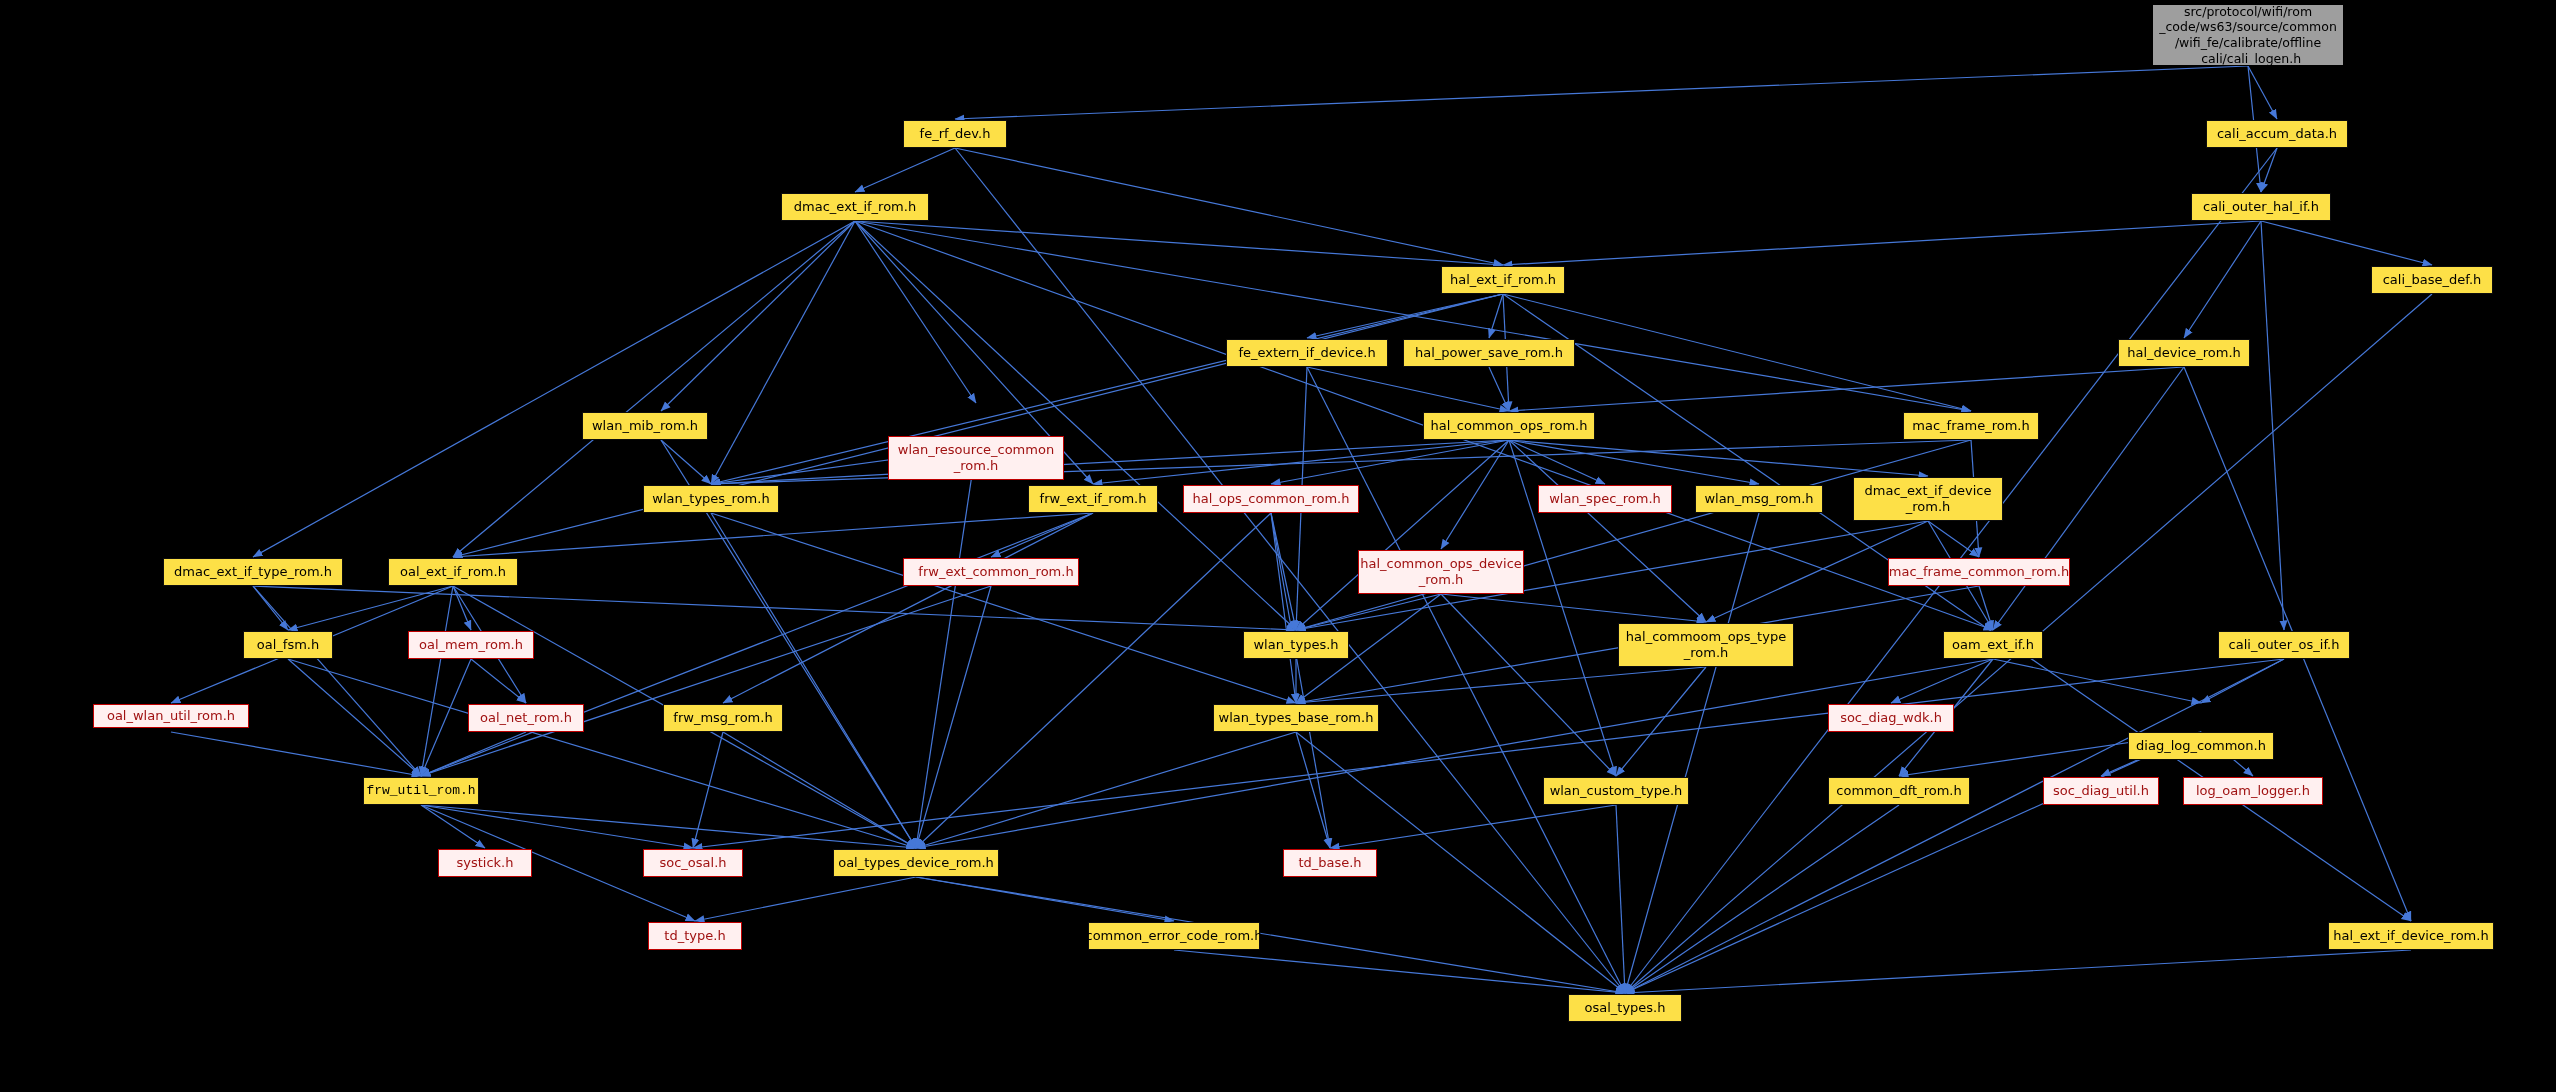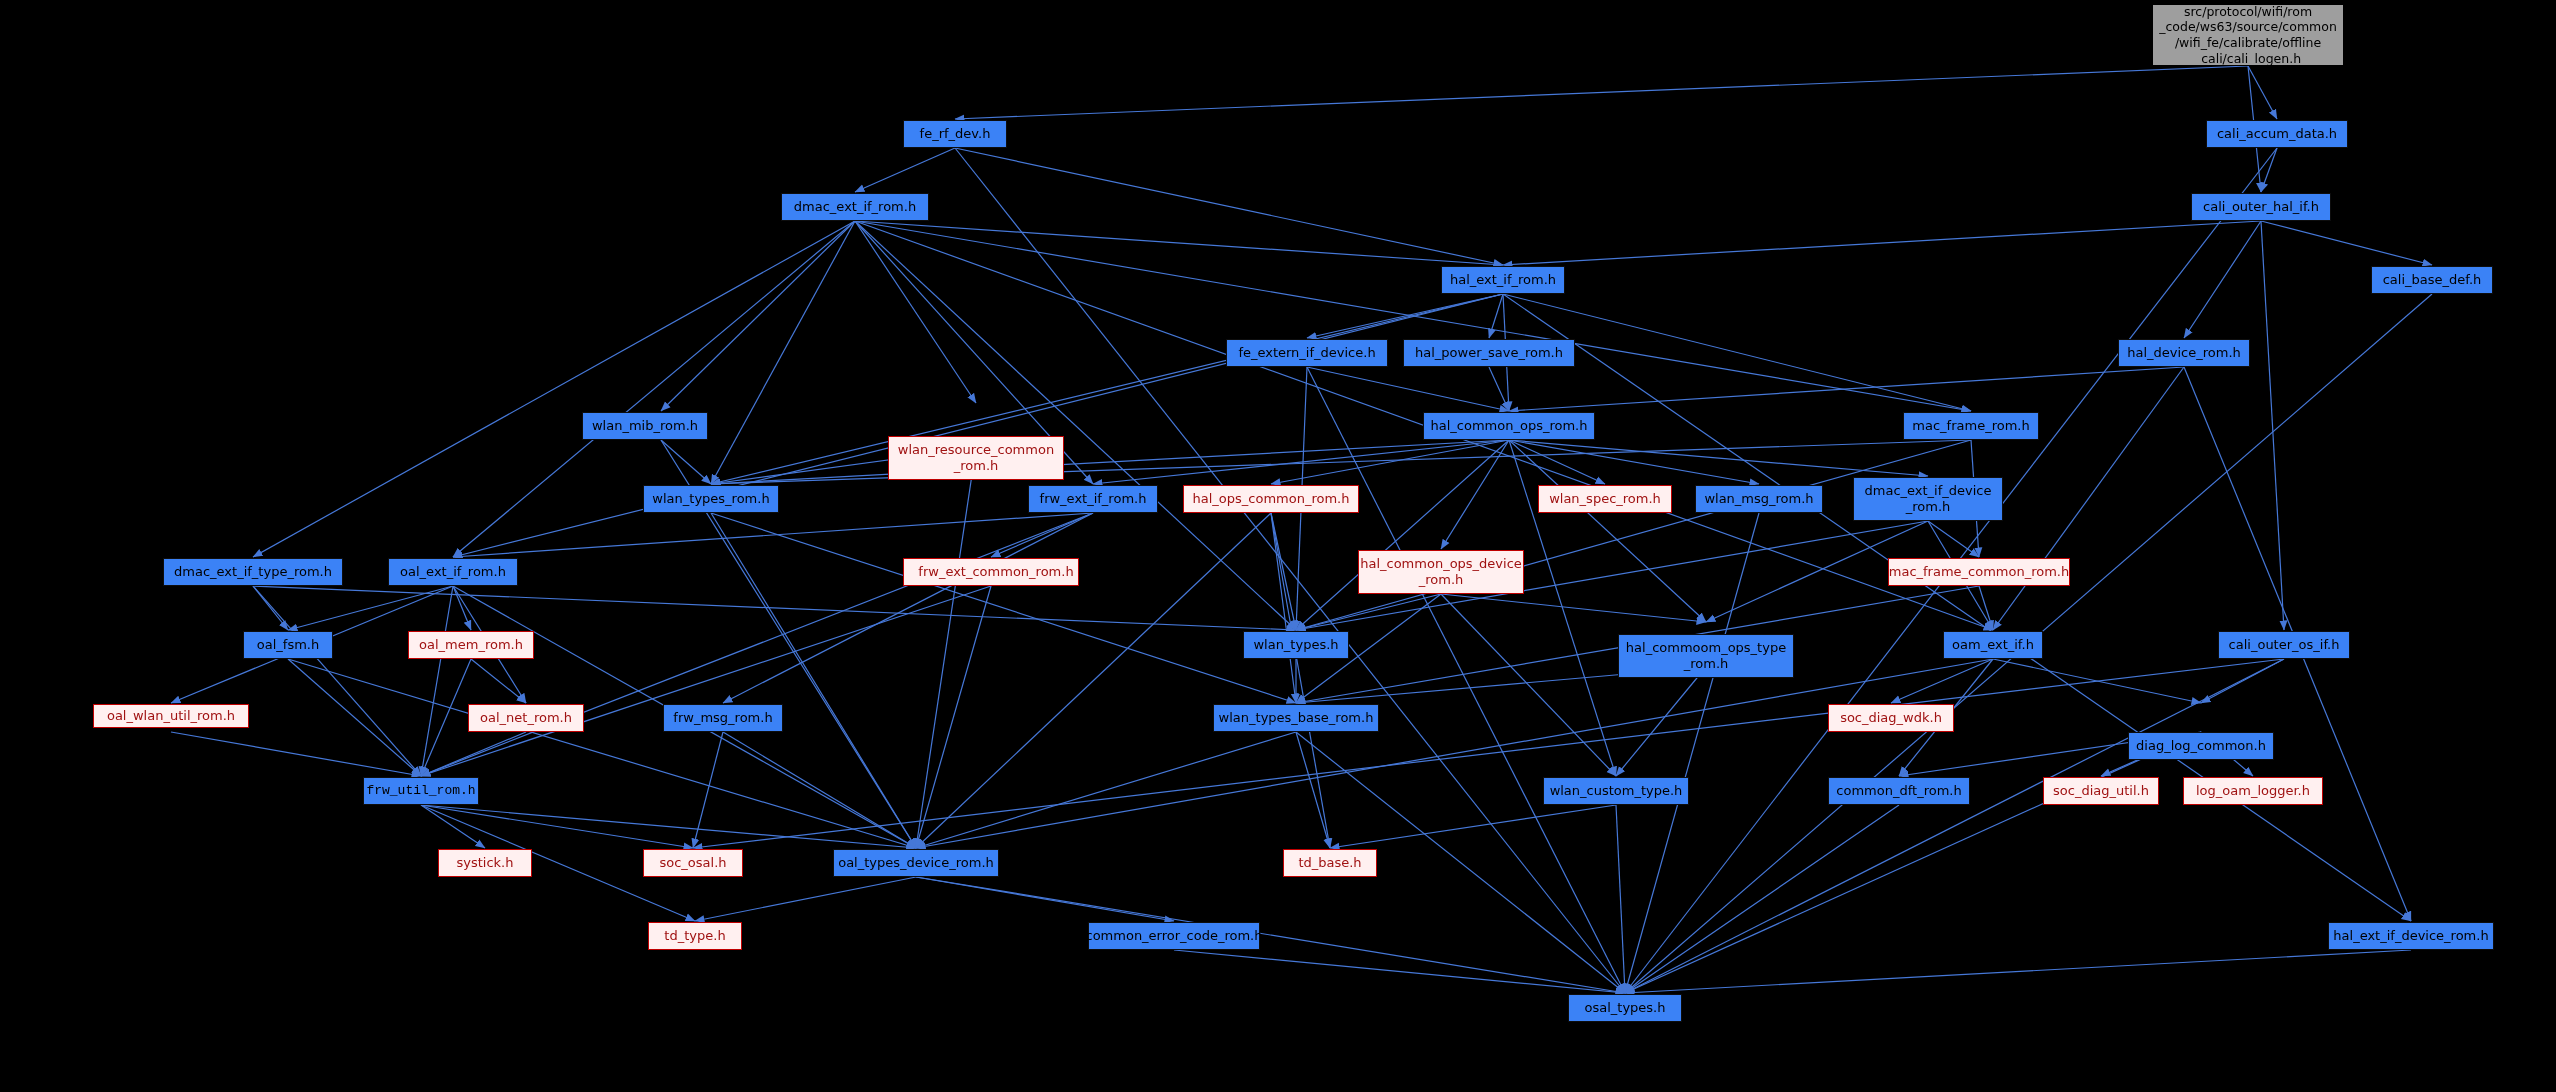--- a/index.html
+++ b/index.html
@@ -17,21 +17,21 @@
   }
   #edges-svg {
     position: absolute;
     left: 0; top: 0;
     width: 2556px;
     height: 1092px;
   }
   .node {
     position: absolute;
     box-sizing: border-box;
-    background: #3b82f6;
+    background: #fde047;
     border: 1px solid #0d0d0d;
     color: #000000;
     font-size: 13px;
     line-height: 1.25;
     display: flex;
     align-items: center;
     justify-content: center;
     text-align: center;
     white-space: pre-line;
     cursor: pointer;
@@ -218,21 +218,21 @@
 _rom.h</div>
     <div class="node" title="dmac_ext_if_type_rom.h" style="left: 163px; top: 558px; width: 180px; height: 28px;">dmac_ext_if_type_rom.h</div>
     <div class="node" title="oal_ext_if_rom.h" style="left: 388px; top: 558px; width: 130px; height: 28px;">oal_ext_if_rom.h</div>
     <div class="node red" title="frw_ext_common_rom.h" style="left: 903px; top: 558px; width: 176px; height: 28px; padding-left: 10px;">frw_ext_common_rom.h</div>
     <div class="node red" title="hal_common_ops_device_rom.h" style="left: 1358px; top: 550px; width: 166px; height: 44px;">hal_common_ops_device
 _rom.h</div>
     <div class="node red" title="mac_frame_common_rom.h" style="left: 1888px; top: 558px; width: 182px; height: 28px;">mac_frame_common_rom.h</div>
     <div class="node" title="oal_fsm.h" style="left: 243px; top: 631px; width: 90px; height: 28px;">oal_fsm.h</div>
     <div class="node red" title="oal_mem_rom.h" style="left: 408px; top: 631px; width: 126px; height: 28px;">oal_mem_rom.h</div>
     <div class="node" title="wlan_types.h" style="left: 1243px; top: 631px; width: 106px; height: 28px;">wlan_types.h</div>
-    <div class="node" title="hal_commoom_ops_type_rom.h" style="left: 1618px; top: 623px; width: 176px; height: 44px; margin-top: 11px;">hal_commoom_ops_type
+    <div class="node" title="hal_commoom_ops_type_rom.h" style="left: 1618px; top: 623px; width: 176px; height: 44px;">hal_commoom_ops_type
 _rom.h</div>
     <div class="node" title="oam_ext_if.h" style="left: 1943px; top: 631px; width: 100px; height: 28px;">oam_ext_if.h</div>
     <div class="node" title="cali_outer_os_if.h" style="left: 2218px; top: 631px; width: 132px; height: 28px;">cali_outer_os_if.h</div>
     <div class="node red" title="oal_wlan_util_rom.h" style="left: 93px; top: 704px; width: 156px; height: 24px;">oal_wlan_util_rom.h</div>
     <div class="node red" title="oal_net_rom.h" style="left: 468px; top: 704px; width: 116px; height: 28px;">oal_net_rom.h</div>
     <div class="node" title="frw_msg_rom.h" style="left: 663px; top: 704px; width: 120px; height: 28px;">frw_msg_rom.h</div>
     <div class="node" title="wlan_types_base_rom.h" style="left: 1213px; top: 704px; width: 166px; height: 28px;">wlan_types_base_rom.h</div>
     <div class="node red" title="soc_diag_wdk.h" style="left: 1828px; top: 704px; width: 126px; height: 28px;">soc_diag_wdk.h</div>
     <div class="node" title="diag_log_common.h" style="left: 2128px; top: 704px; width: 146px; height: 28px; margin-top: 28px;">diag_log_common.h</div>
     <div class="node" title="frw_util_rom.h" style="left: 363px; top: 777px; width: 116px; height: 28px; font-family: Liberation Mono, monospace;">frw_util_rom.h</div>

